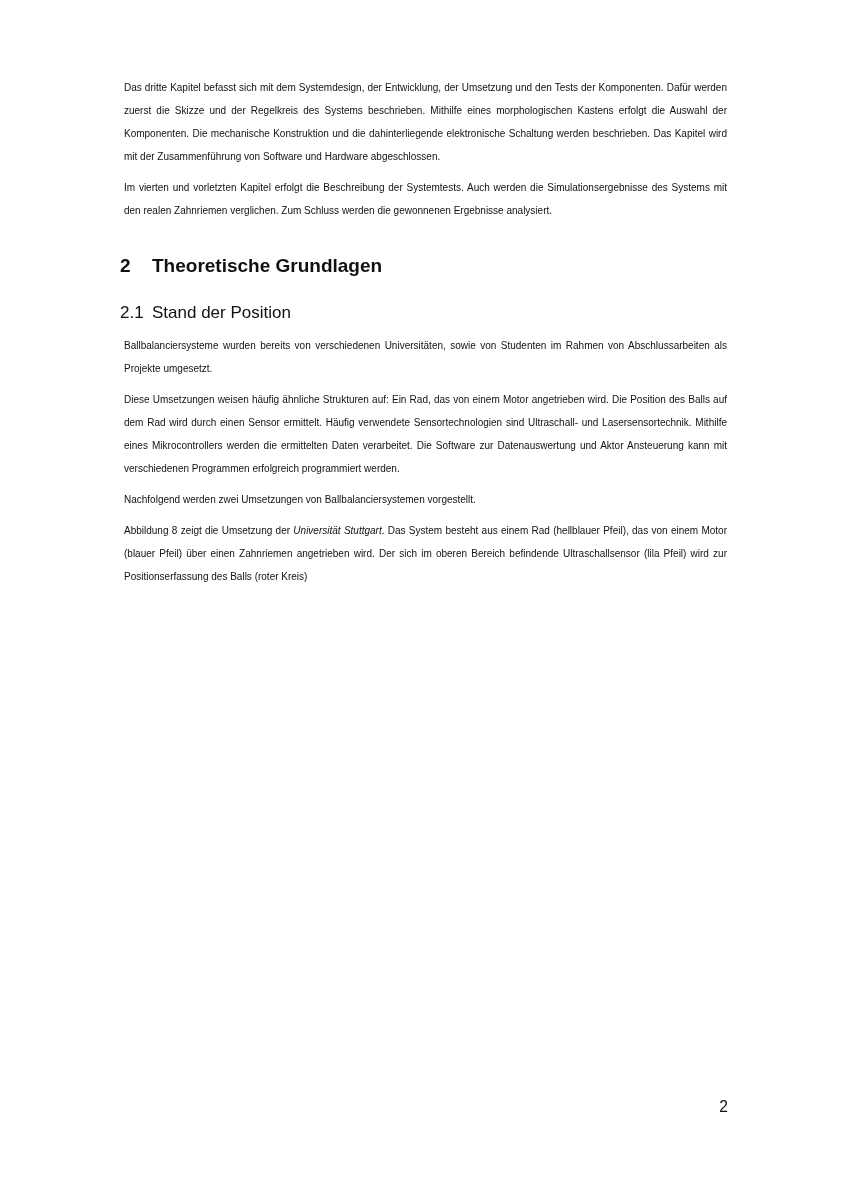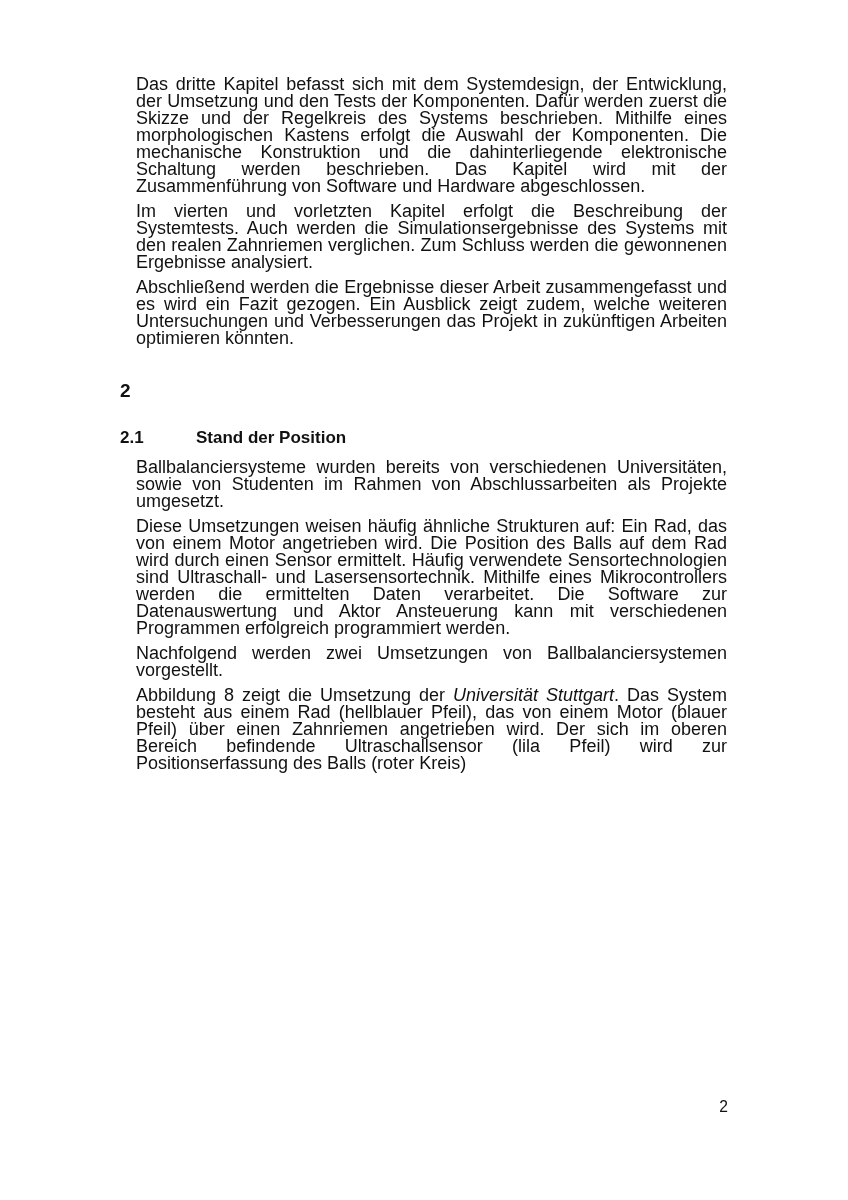--- a/index.html
+++ b/index.html
@@ -21,63 +21,62 @@
       width: 848px; height: 1200px;
       background: #ffffff;
     }
     .content {
       position: absolute;
       left: 120px;
       top: 76px;
       width: 607px;
     }
     p.body {
-      margin: 0 0 8px 16px;
-      font-size: 18px;
-      line-height: 17px;
+      margin: 0 0 8px 4px;
+      font-size: 10px;
+      line-height: 23px;
       text-align: justify;
       letter-spacing: 0;
     }
     .h1 {
       font-weight: bold;
       font-size: 19px;
       margin: 30px 0 18px 0;
       line-height: 28px;
       display: flex;
     }
     .h1 .num { width: 32px; }
     .h2 {
-      font-weight: bold;
+      font-weight: normal;
       font-size: 17px;
       margin: 6px 0 6px 0;
       line-height: 30px;
       display: flex;
-      gap: 44px;
     }
     .h2 .num { width: 32px; }
     em { font-style: italic; }
     .page-number {
       position: absolute;
       right: 120px;
       top: 1098px;
       font-size: 15.6px;
     }
   </style>
 </head>
 <body>
 
 <div class="page">
   <div class="content">
 
     <p class="body">Das dritte Kapitel befasst sich mit dem Systemdesign, der Entwicklung, der Umsetzung und den Tests der Komponenten. Dafür werden zuerst die Skizze und der Regelkreis des Systems beschrieben. Mithilfe eines morphologischen Kastens erfolgt die Auswahl der Komponenten. Die mechanische Konstruktion und die dahinterliegende elektronische Schaltung werden beschrieben. Das Kapitel wird mit der Zusammenführung von Software und Hardware abgeschlossen.</p>
     <p class="body">Im vierten und vorletzten Kapitel erfolgt die Beschreibung der Systemtests. Auch werden die Simulationsergebnisse des Systems mit den realen Zahnriemen verglichen. Zum Schluss werden die gewonnenen Ergebnisse analysiert.</p>
-    <p class="body">Abschließend werden die Ergebnisse dieser Arbeit zusammengefasst und es wird ein Fazit gezogen. Ein Ausblick zeigt zudem, welche weiteren Untersuchungen und Verbesserungen das Projekt in zukünftigen Arbeiten optimieren könnten.</p>
 
     <div class="h1">
       <span class="num">2</span>
+      <span>Theoretische Grundlagen</span>
     </div>
 
 
     <div class="h2">
       <span class="num">2.1</span>
       <span>Stand der Position</span>
     </div>
 
     <p class="body">Ballbalanciersysteme wurden bereits von verschiedenen Universitäten, sowie von Studenten im Rahmen von Abschlussarbeiten als Projekte umgesetzt.</p>
     <p class="body">Diese Umsetzungen weisen häufig ähnliche Strukturen auf: Ein Rad, das von einem Motor angetrieben wird. Die Position des Balls auf dem Rad wird durch einen Sensor ermittelt. Häufig verwendete Sensortechnologien sind Ultraschall- und Lasersensortechnik. Mithilfe eines Mikrocontrollers werden die ermittelten Daten verarbeitet. Die Software zur Datenauswertung und Aktor Ansteuerung kann mit verschiedenen Programmen erfolgreich programmiert werden.</p>

